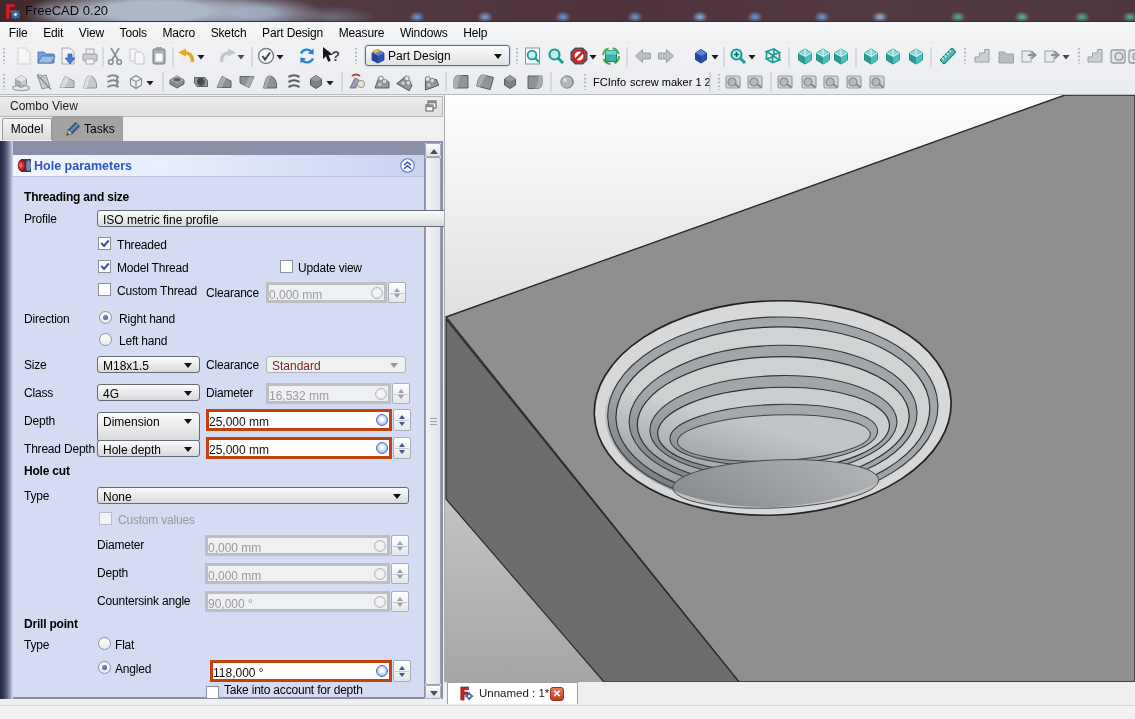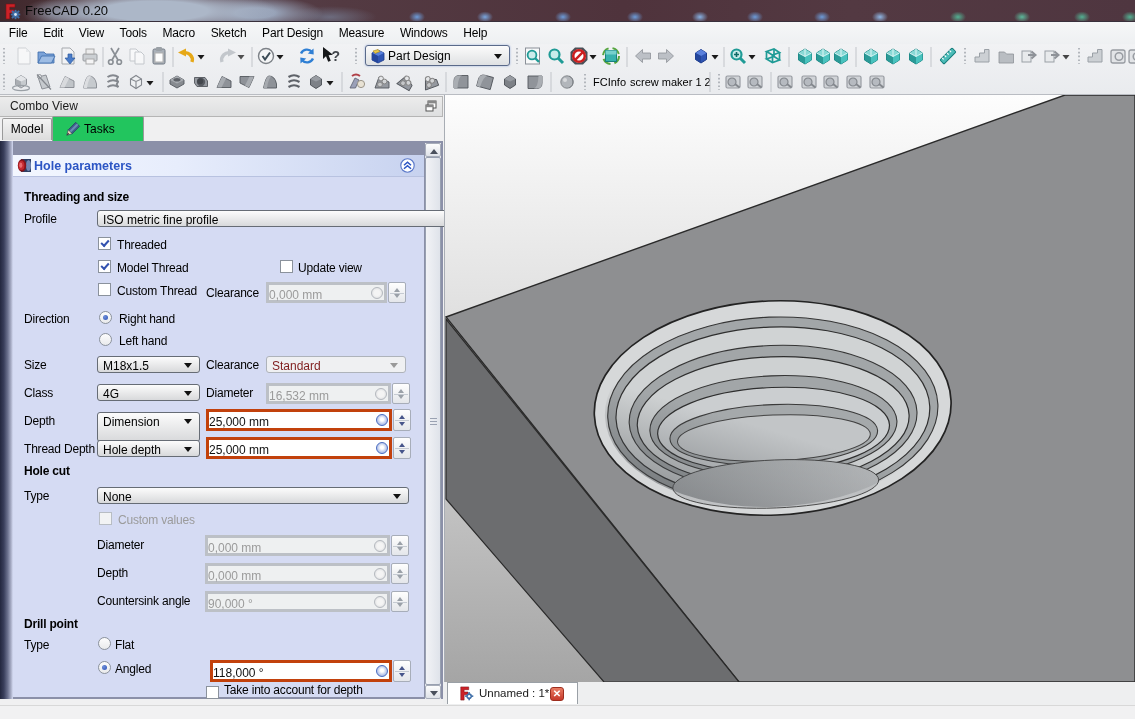--- a/index.html
+++ b/index.html
@@ -39,21 +39,21 @@
   #toolbars { left:0; top:44px; width:1135px; height:51px; background:linear-gradient(#f1f2f4,#e9ebee); border-bottom:1px solid #b9bcc2; }
 
   
   #wbcombo { left:365px; top:45px; width:145px; height:21px; background:linear-gradient(#fbfbfb,#dfe1e3); border:1px solid #5a6a8a; border-radius:3px; box-shadow:0 0 2px rgba(80,120,200,.6); }
   #wbcombo .txt { position:absolute; left:22px; top:3px; font-size:12px; color:#000; }
   #wbcombo .arr { position:absolute; right:7px; top:8px; width:0; height:0; border-left:4.5px solid transparent; border-right:4.5px solid transparent; border-top:5px solid #111; }
 
   
   #cvheader { left:0; top:96px; width:443px; height:21px; background:linear-gradient(#ececec,#dedfe0); border:1px solid #b5b5b5; border-left:none; color:#1a1a1a; font-size:12px; line-height:19px; padding-left:10px; }
   #tabModel { left:2px; top:118px; width:50px; height:22px; background:linear-gradient(#f4f4f4,#dcdcdc); border:1px solid #9a9a9a; border-bottom:none; border-radius:2px 2px 0 0; text-align:center; line-height:21px; font-size:12px; }
-  #tabTasks { left:52px; top:116px; width:92px; height:25px; background:#22c55e; border:1px solid #9a9a9a; border-bottom:none; border-radius:2px 2px 0 0; font-size:12px; z-index:3; }
+  #tabTasks { left:52px; top:116px; width:71px; height:25px; background:#a3a3a3; border:1px solid #9a9a9a; border-bottom:none; border-radius:2px 2px 0 0; font-size:12px; z-index:3; }
   #tabTasks .t { position:absolute; left:31px; top:5px; }
 
   
   #taskframe { left:0; top:141px; width:443px; height:559px; background:#8b90a8; }
   #taskbody  { left:13px; top:177px; width:411px; height:520px; background:#d5dbf3; }
   #leftstrip { left:0px; top:141px; width:13px; height:559px; background:linear-gradient(90deg,#23273f 0%, #3a3f5c 30%, #6d7390 60%, #a9aec6 85%, #d5dbf3 100%); }
   #hdrHole { left:13px; top:155px; width:411px; height:22px; background:linear-gradient(90deg,#f3f7ff 0%, #e7edfc 40%, #c7d2ef 100%); border-bottom:1px solid #b8c2e0; }
   #hdrHole .t { position:absolute; left:21px; top:4px; font-weight:bold; font-size:12.5px; color:#2c55c4; }
 
   

